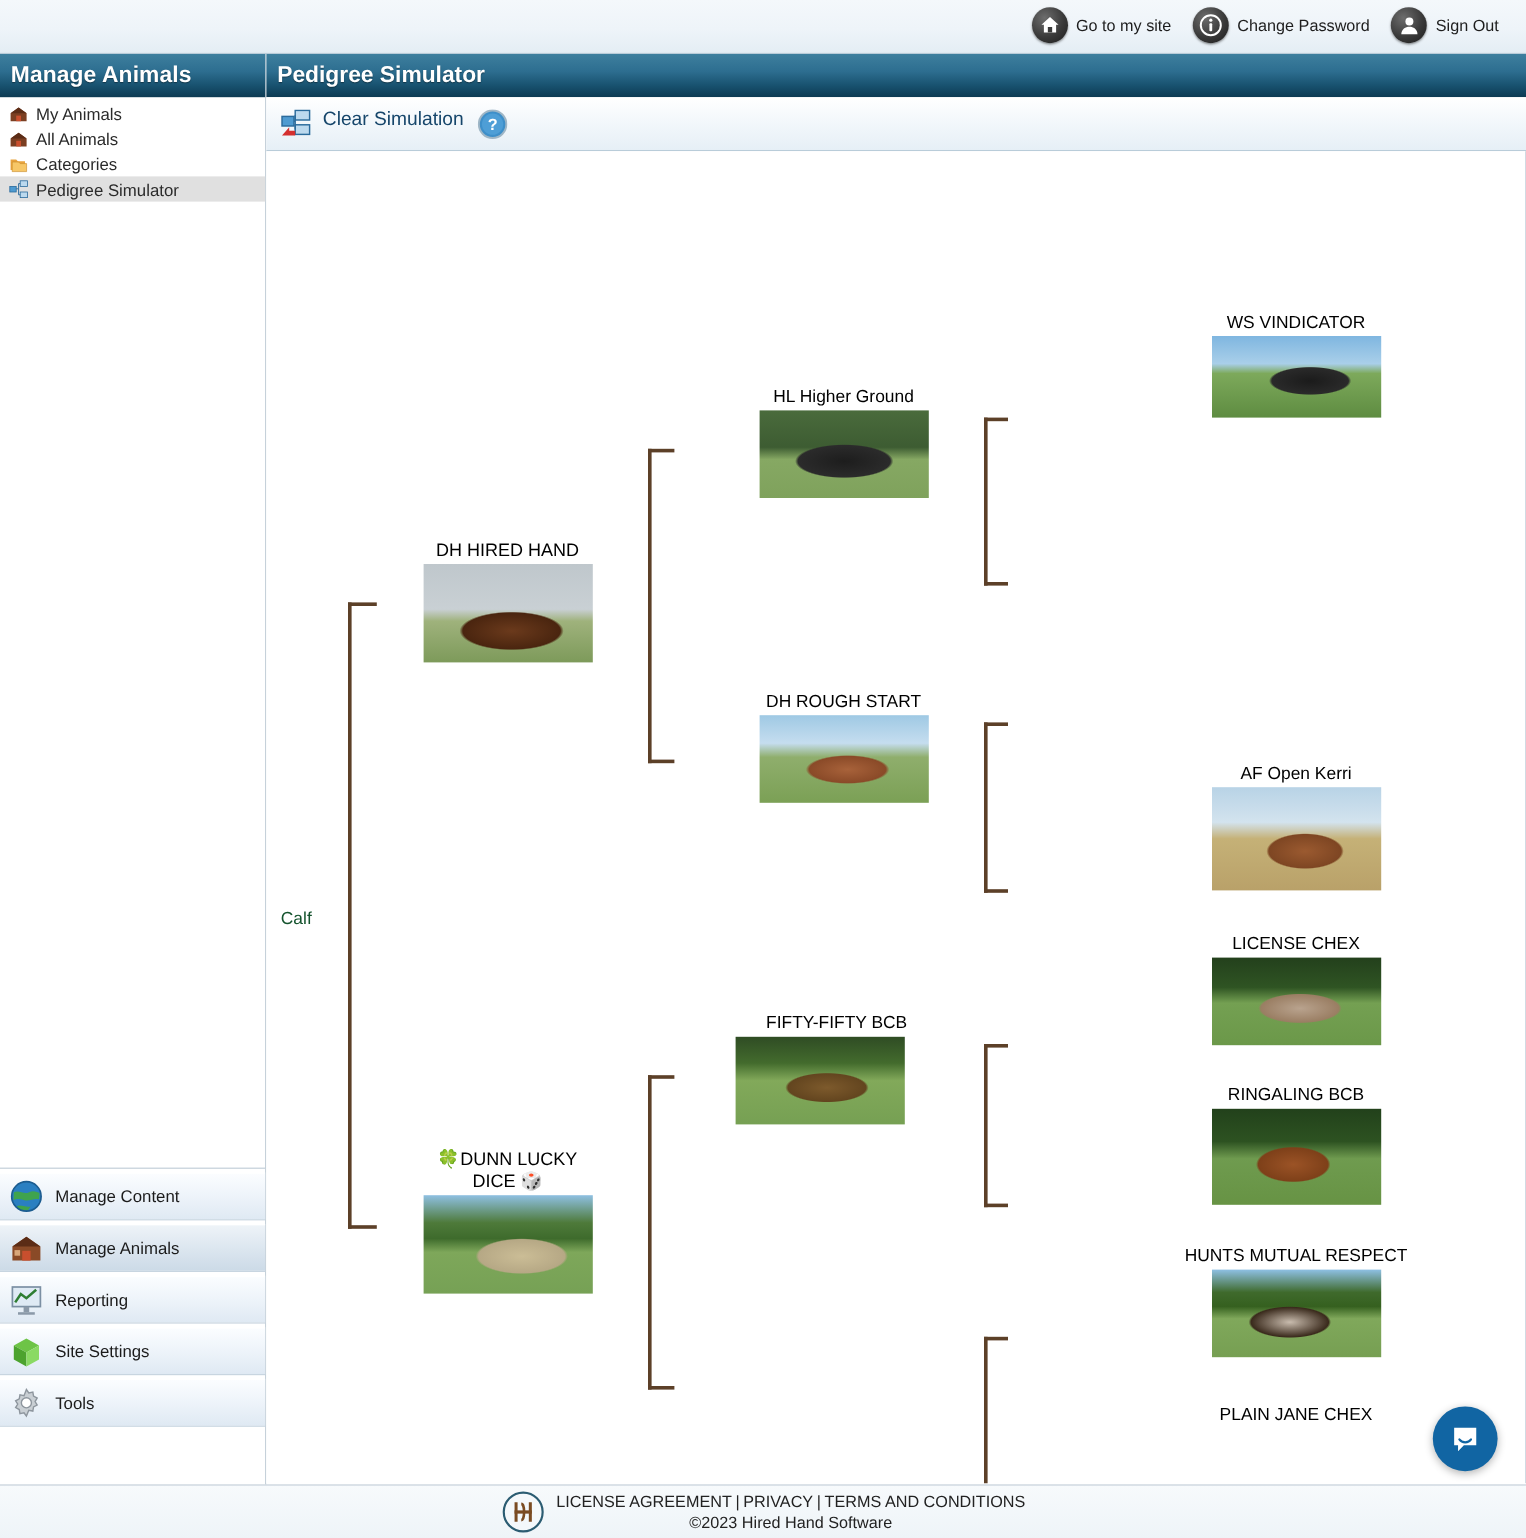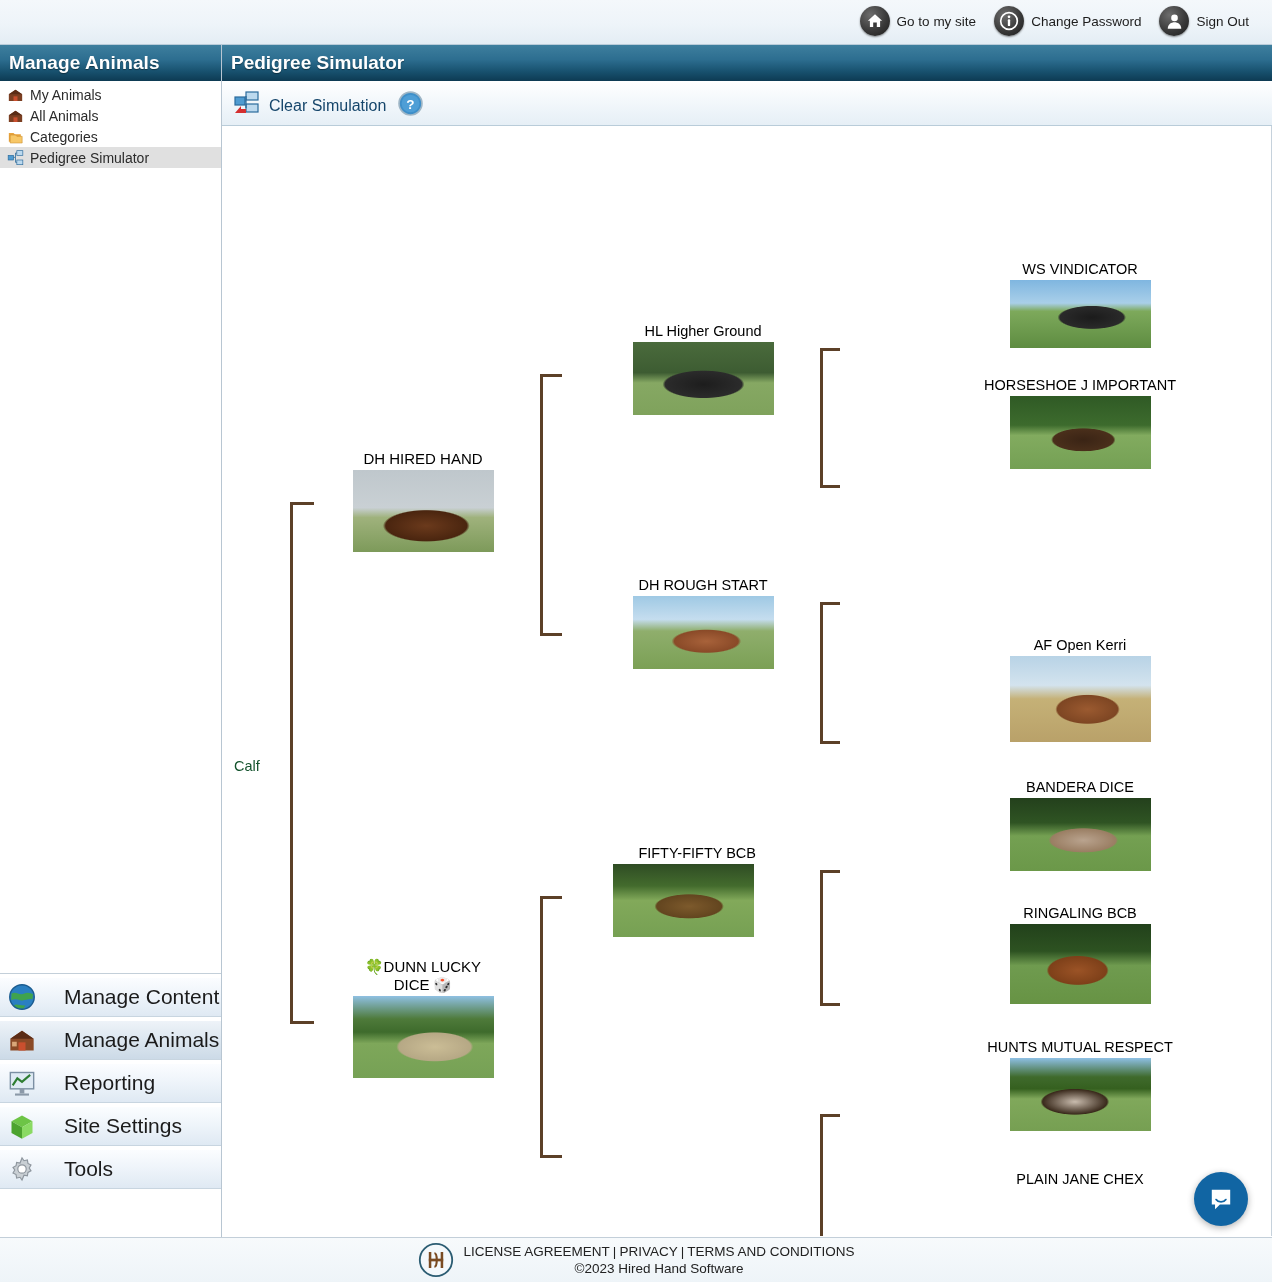--- a/index.html
+++ b/index.html
@@ -65,23 +65,23 @@
   }
   .sb-item.active { background: #e0e0e0; }
   .sb-ico { width: 17px; height: 16px; flex: 0 0 auto; display: block; }
 
   
   .modnav {
     position: absolute; left: 0; bottom: 45px; width: 221px;
   }
   .modnav-top-rule { height: 1px; background: #c3cfd9; margin-bottom: 3px; }
   .mod-item {
-    display: flex; align-items: center; gap: 28px;
+    display: flex; align-items: center; gap: 10px;
     height: 40px; padding-left: 8px; margin-bottom: 3px;
-    font-size: 21px; color: #1b1b1b;
+    font-size: 14px; color: #1b1b1b;
     background: linear-gradient(to bottom, #fbfdff 0%, #eef4fa 48%, #dfe9f3 100%);
     border-top: 1px solid #ffffff;
     border-bottom: 1px solid #c8d5e0;
     cursor: pointer;
   }
   .mod-item.active {
     background: linear-gradient(to bottom, #eef3f8 0%, #dde7f0 48%, #ccdae7 100%);
   }
   .mod-ico { width: 28px; height: 28px; flex: 0 0 auto; }
 
@@ -98,21 +98,21 @@
     display: flex; align-items: center; padding-left: 9px;
     text-shadow: 0 1px 1px rgba(0,0,0,.4);
   }
   .toolbar {
     height: 45px;
     background: linear-gradient(to bottom, #ffffff 0%, #f2f7fb 50%, #e6eff6 100%);
     border-bottom: 1px solid #b9ccd9;
     display: flex; align-items: center; gap: 12px;
     padding-left: 12px;
   }
-  .tb-btn { display: flex; align-items: flex-end; gap: 9px; cursor: pointer; }
+  .tb-btn { display: flex; align-items: flex-start; gap: 9px; cursor: pointer; }
   .tb-label { font-size: 16px; color: #16466b; }
   .tb-ico { width: 26px; height: 24px; flex: 0 0 auto; }
   .help-ico { width: 25px; height: 25px; cursor: pointer; }
 
   
   .ped {
     position: relative;
     width: 1050px; height: 1110px;
     background: #fff;
     border-right: 1px solid #c6d2dc;
@@ -361,28 +361,20 @@
 
       <div class="node" style="left:718px; top:134px; width:280px;">
         <div class="node-label">WS VINDICATOR</div>
         <div class="thumb" style="width:141px;height:68px;
              background-image:
                radial-gradient(ellipse 58px 20px at 58% 55%, #1b1b1b 0%, #2a2a2a 55%, rgba(0,0,0,0) 59%),
                linear-gradient(to bottom, #7fb6e0 0%, #a9cfe9 34%, #7da95b 46%, #5e8c41 100%);
              background-repeat:no-repeat;"></div>
       </div>
 
-      <div class="node" style="left:688px; top:250px; width:340px;">
-        <div class="node-label">HORSESHOE J IMPORTANT</div>
-        <div class="thumb" style="width:141px;height:73px;
-             background-image:
-               radial-gradient(ellipse 52px 19px at 52% 60%, #3a2415 0%, #4a2f1b 58%, rgba(0,0,0,0) 62%),
-               linear-gradient(to bottom, #2f5a25 0%, #3d6b2d 40%, #82ab5f 54%, #74a054 100%);
-             background-repeat:no-repeat;"></div>
-      </div>
 
       <div class="node" style="left:408px; top:450px; width:146px;">
         <div class="node-label">DH ROUGH START</div>
         <div class="thumb" style="width:141px;height:73px;
              background-image:
                radial-gradient(ellipse 58px 20px at 52% 62%, #a8623a 0%, #8a4a28 55%, rgba(0,0,0,0) 60%),
                linear-gradient(to bottom, #9fc9e4 0%, #c5ddef 32%, #8fae6c 48%, #7ba055 100%);
              background-repeat:no-repeat;"></div>
       </div>
 
@@ -414,21 +406,21 @@
         <div class="thumb" style="width:141px;height:73px;
              background-image:
                radial-gradient(ellipse 56px 20px at 54% 58%, #7d5a2c 0%, #63451f 58%, rgba(0,0,0,0) 62%),
                linear-gradient(to bottom, #2f4c24 0%, #436b2d 30%, #82a95a 50%, #76a053 100%);
              background-repeat:no-repeat;"></div>
       </div>
 
       <div class="bracket" style="left:598px; top:744px; width:20px; height:136px;"></div>
 
       <div class="node" style="left:718px; top:652px; width:280px;">
-        <div class="node-label">BANDERA DICE</div>
+        <div class="node-label">LICENSE CHEX</div>
         <div class="thumb" style="width:141px;height:73px;
              background-image:
                radial-gradient(ellipse 56px 20px at 52% 58%, #b9a38e 0%, #9a7e63 58%, rgba(0,0,0,0) 62%),
                linear-gradient(to bottom, #23401c 0%, #2f5423 34%, #74a052 52%, #6b9849 100%);
              background-repeat:no-repeat;"></div>
       </div>
 
       <div class="node" style="left:718px; top:778px; width:280px;">
         <div class="node-label">RINGALING BCB</div>
         <div class="thumb" style="width:141px;height:80px;

